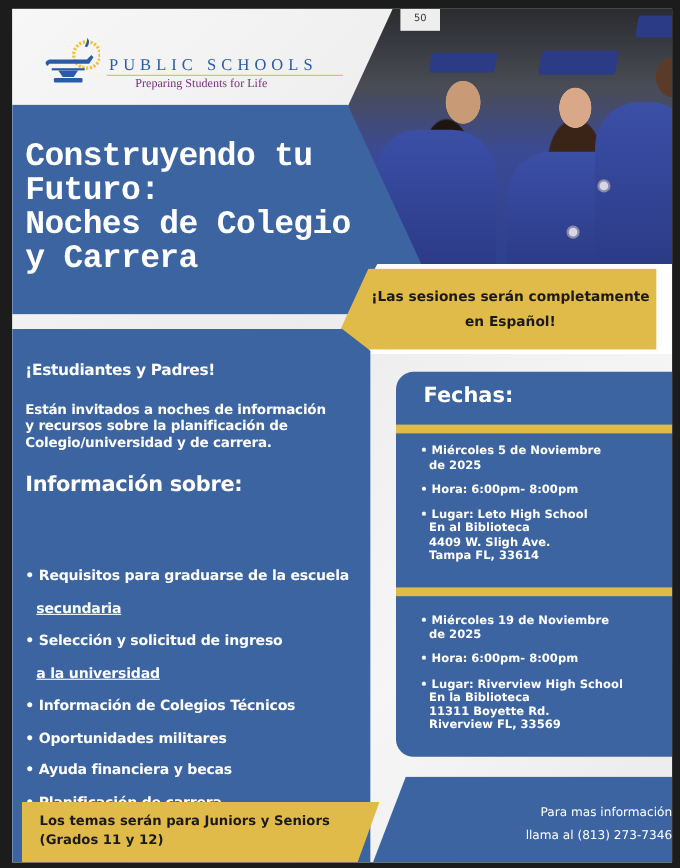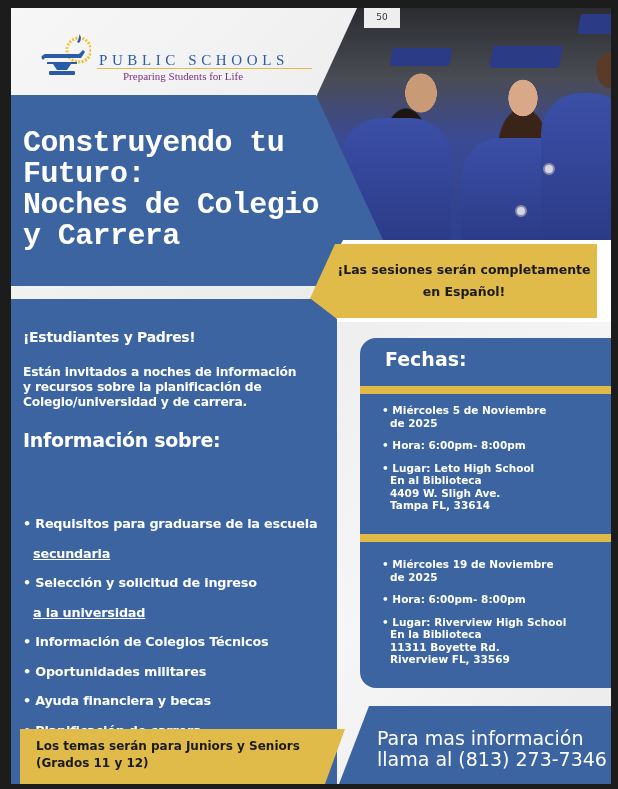--- a/index.html
+++ b/index.html
@@ -80,21 +80,21 @@
       position: absolute; left: 9px; top: 721px; width: 325px; height: 55px; background: #e0bb4a;
       clip-path: polygon(0 0, 325px 0, 305px 55px, 0 55px);
     }
     .bottom-yellow-text { position: absolute; left: 25px; top: 730px; width: 300px; color: #1a1a1a; font-weight: bold; font-size: 12px; line-height: 17px; }
 
     
     .contact {
       position: absolute; left: 328px; top: 698px; width: 272px; height: 78px; background: #3b64a0;
       clip-path: polygon(30px 0, 272px 0, 272px 78px, 0 78px);
     }
-    .contact-text { position: absolute; left: 366px; top: 720px; width: 234px; text-align: left; color: #fff; font-size: 19px; line-height: 21px; }
+    .contact-text { position: absolute; left: 366px; top: 720px; width: 234px; text-align: right; color: #fff; font-size: 11px; line-height: 21px; }
 
     
     .fechas {
       position: absolute; left: 349px; top: 330px; width: 273px; height: 350px; background: #3b64a0; border-radius: 16px; overflow: hidden;
     }
     .fechas-title { position: absolute; left: 25px; top: 10px; color: #fff; font-weight: bold; font-size: 19px; }
     .fechas .stripe { position: absolute; left: 0; width: 100%; height: 8px; background: #e0bb4a; }
     .session { position: absolute; left: 22px; width: 215px; color: #fff; font-weight: bold; font-size: 10.5px; line-height: 12.5px; }
     .session p { margin-bottom: 10px; }
     .session .indent { display: block; padding-left: 8px; }

